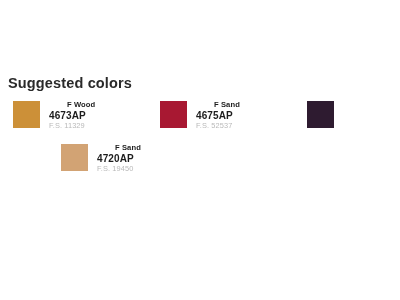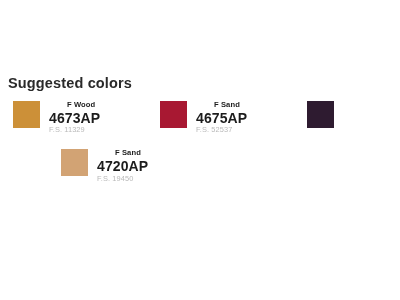--- a/index.html
+++ b/index.html
@@ -74,21 +74,21 @@
 
   .swatch-name {
     font-size: 7.6px;
     font-weight: bold;
     color: #1c1c1c;
     letter-spacing: 0.1px;
     margin-left: 18px;
   }
 
   .swatch-code {
-    font-size: 14px;
+    font-size: 10px;
     font-weight: bold;
     color: #1c1c1c;
     letter-spacing: 0.1px;
   }
 
   .swatch-fs {
     font-size: 7.4px;
     font-weight: normal;
     color: #b9b9b9;
     letter-spacing: 0.1px;

